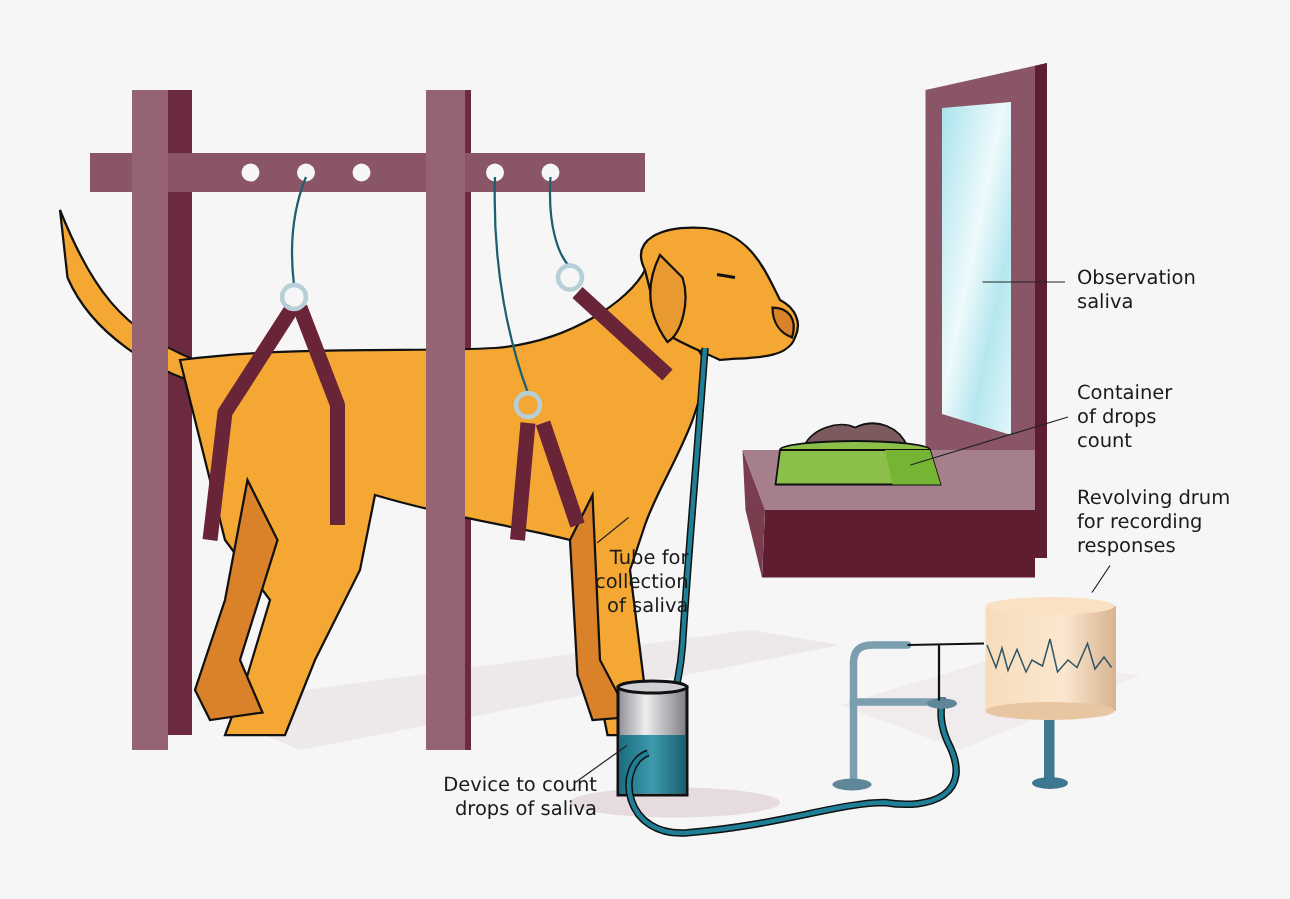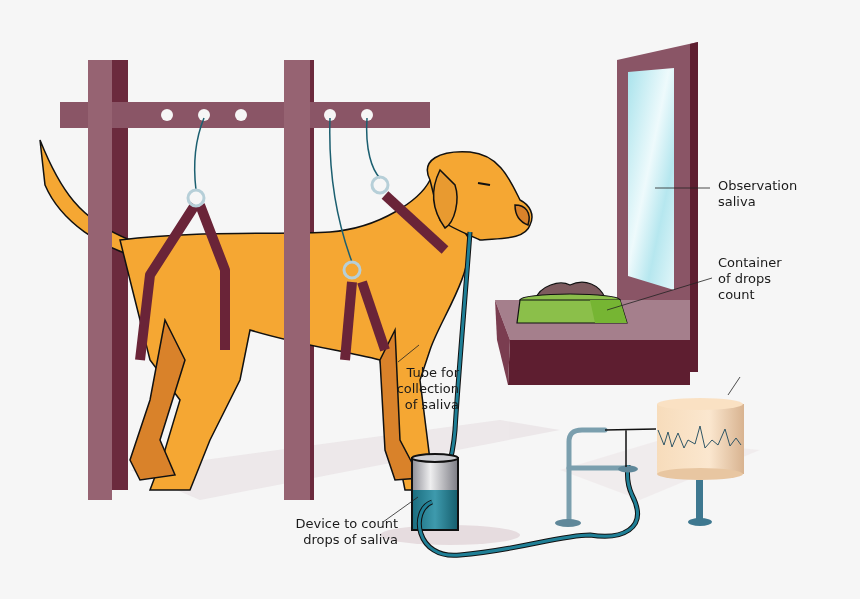--- a/index.html
+++ b/index.html
@@ -149,20 +149,25 @@
 
 <div class="label" style="left:718px;top:178px;">
   <span>Observation</span>
   <span>saliva</span>
 </div>
 <div class="label" style="left:718px;top:255px;">
   <span>Container</span>
   <span>of drops</span>
   <span>count</span>
 </div>
+<div class="label" style="left:718px;top:325px;">
+  <span>Revolving drum</span>
+  <span>for recording</span>
+  <span>responses</span>
+</div>
 <div class="label right" style="left:385px;top:365px;width:74px;">
   <span>Tube for</span>
   <span>collection</span>
   <span>of saliva</span>
 </div>
 <div class="label right" style="left:284px;top:516px;width:114px;">
   <span>Device to count</span>
   <span>drops of saliva</span>
 </div>
 </div>

